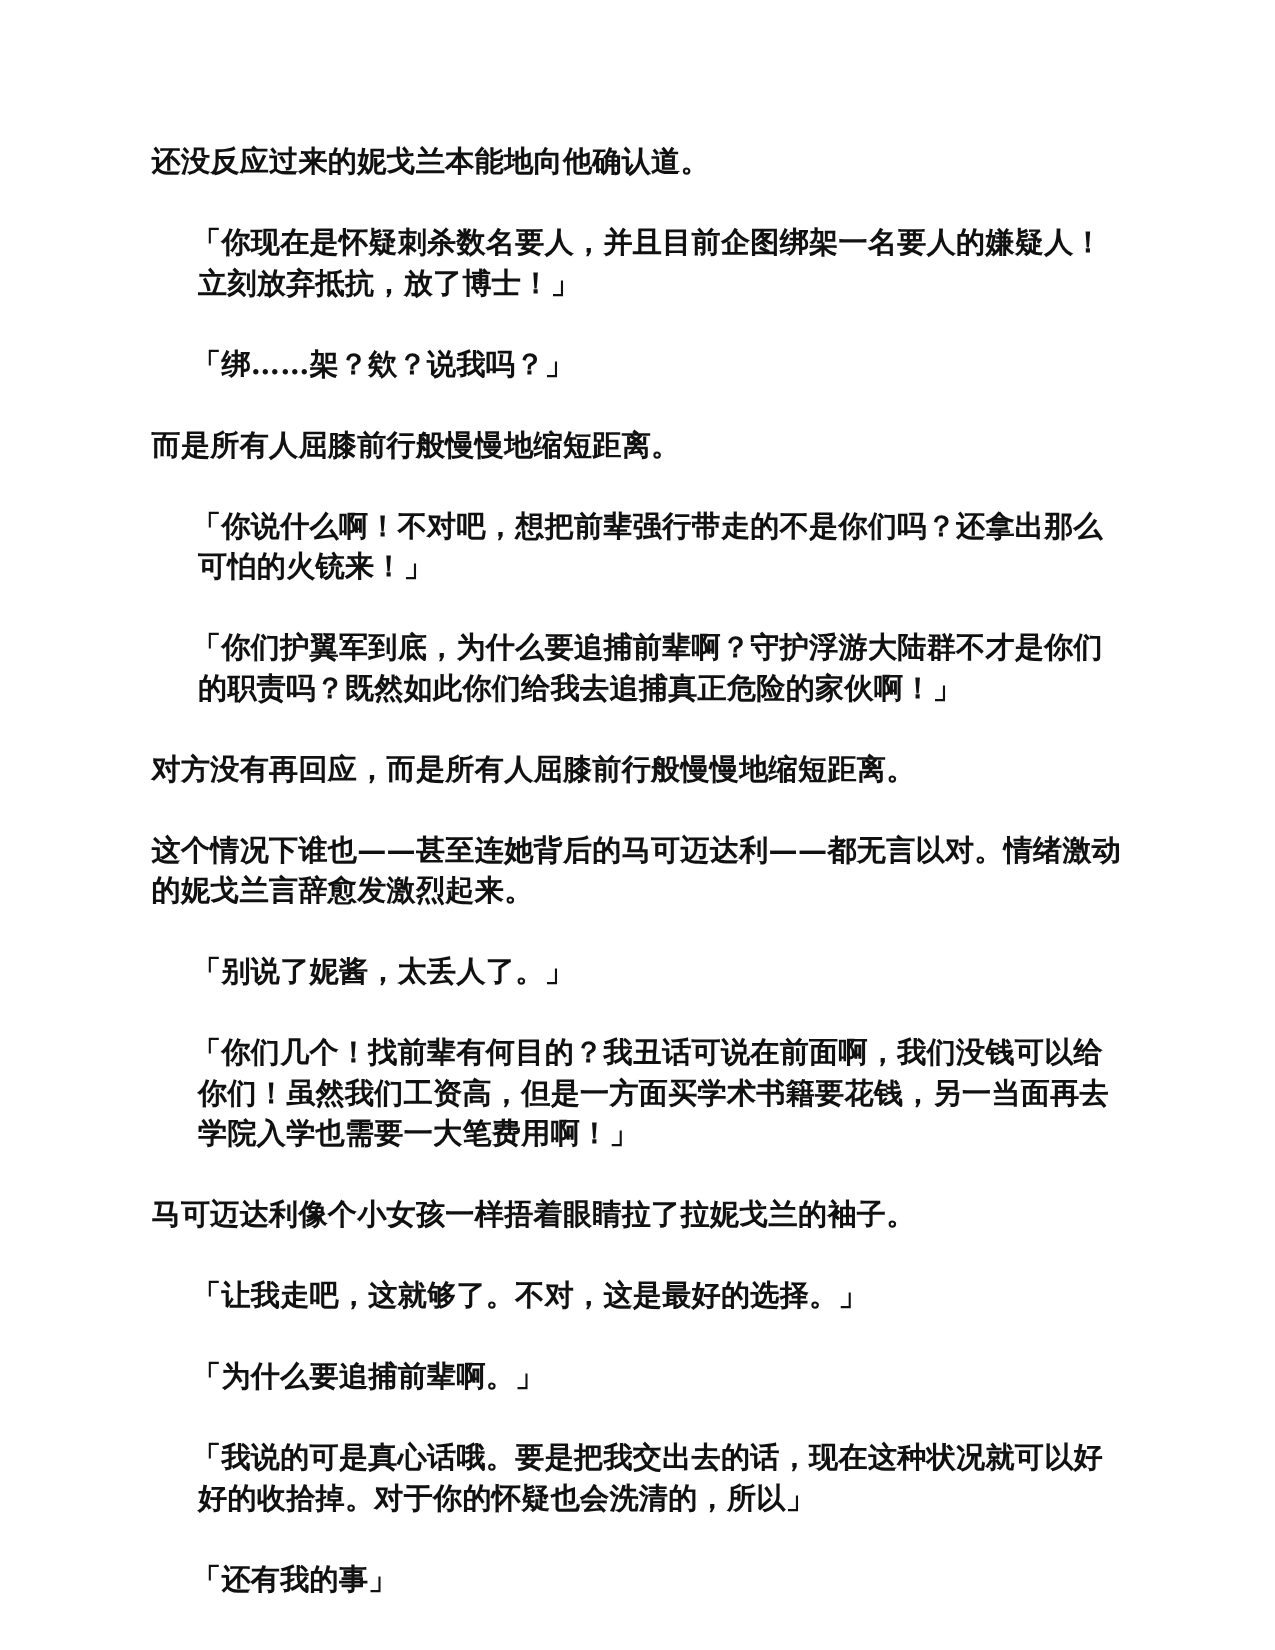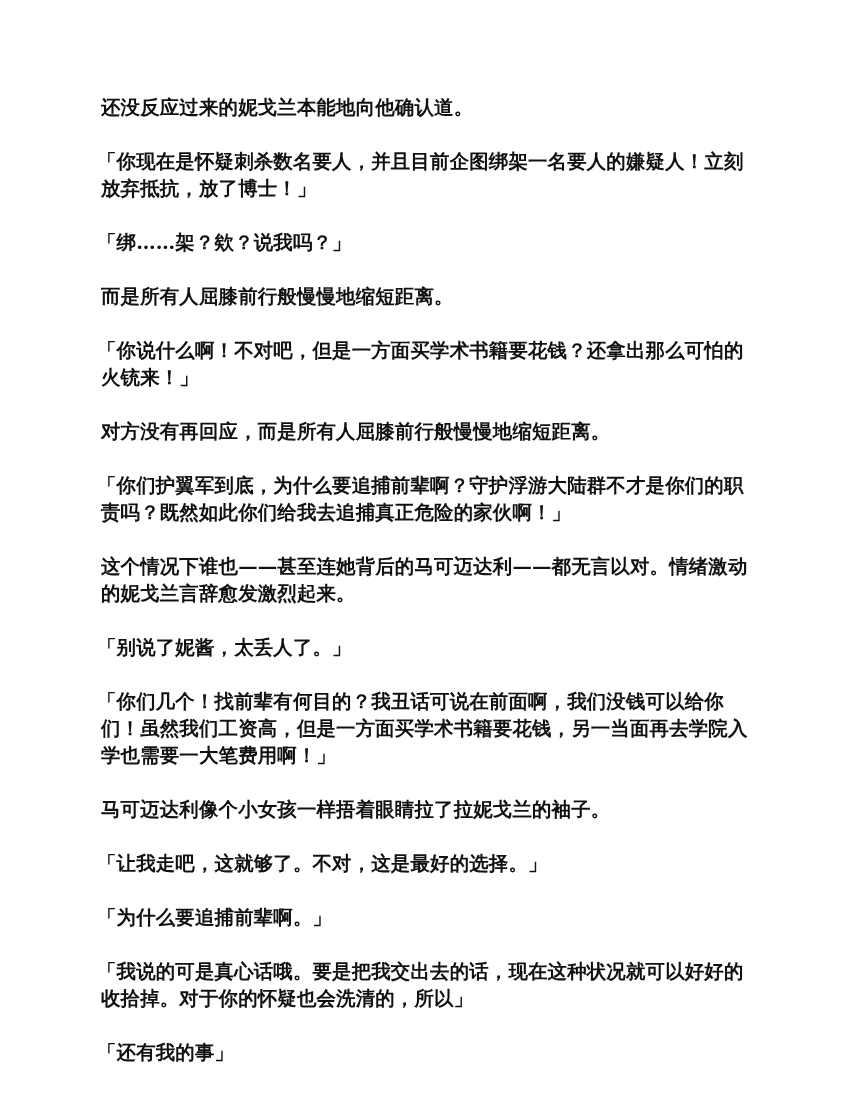--- a/index.html
+++ b/index.html
@@ -25,33 +25,34 @@
       letter-spacing: 0.2px;
     }
     .para {
       margin: 0 0 27px 0;
       word-break: break-all;
       white-space: normal;
       font-weight: bold;
     }
     .para.dialogue {
       text-indent: -4px;
+      margin-left: 31px;
     }
   </style>
 </head>
 <body>
 
 <div class="page">
   <p class="para">还没反应过来的妮戈兰本能地向他确认道。</p>
   <p class="para dialogue">「你现在是怀疑刺杀数名要人，并且目前企图绑架一名要人的嫌疑人！立刻放弃抵抗，放了博士！」</p>
   <p class="para dialogue">「绑……架？欸？说我吗？」</p>
   <p class="para">而是所有人屈膝前行般慢慢地缩短距离。</p>
-  <p class="para dialogue">「你说什么啊！不对吧，但是一方面买学术书籍要花钱？还拿出那么可怕的火铳来！」</p>
+  <p class="para dialogue">「你说什么啊！不对吧，想把前辈强行带走的不是你们吗？还拿出那么可怕的火铳来！」</p>
+  <p class="para dialogue">「你们护翼军到底，为什么要追捕前辈啊？守护浮游大陆群不才是你们的职责吗？既然如此你们给我去追捕真正危险的家伙啊！」</p>
   <p class="para">对方没有再回应，而是所有人屈膝前行般慢慢地缩短距离。</p>
-  <p class="para dialogue">「你们护翼军到底，为什么要追捕前辈啊？守护浮游大陆群不才是你们的职责吗？既然如此你们给我去追捕真正危险的家伙啊！」</p>
   <p class="para">这个情况下谁也——甚至连她背后的马可迈达利——都无言以对。情绪激动的妮戈兰言辞愈发激烈起来。</p>
   <p class="para dialogue">「别说了妮酱，太丢人了。」</p>
   <p class="para dialogue">「你们几个！找前辈有何目的？我丑话可说在前面啊，我们没钱可以给你们！虽然我们工资高，但是一方面买学术书籍要花钱，另一当面再去学院入学也需要一大笔费用啊！」</p>
   <p class="para">马可迈达利像个小女孩一样捂着眼睛拉了拉妮戈兰的袖子。</p>
   <p class="para dialogue">「让我走吧，这就够了。不对，这是最好的选择。」</p>
   <p class="para dialogue">「为什么要追捕前辈啊。」</p>
   <p class="para dialogue">「我说的可是真心话哦。要是把我交出去的话，现在这种状况就可以好好的收拾掉。对于你的怀疑也会洗清的，所以」</p>
   <p class="para dialogue">「还有我的事」</p>
 </div>
 

